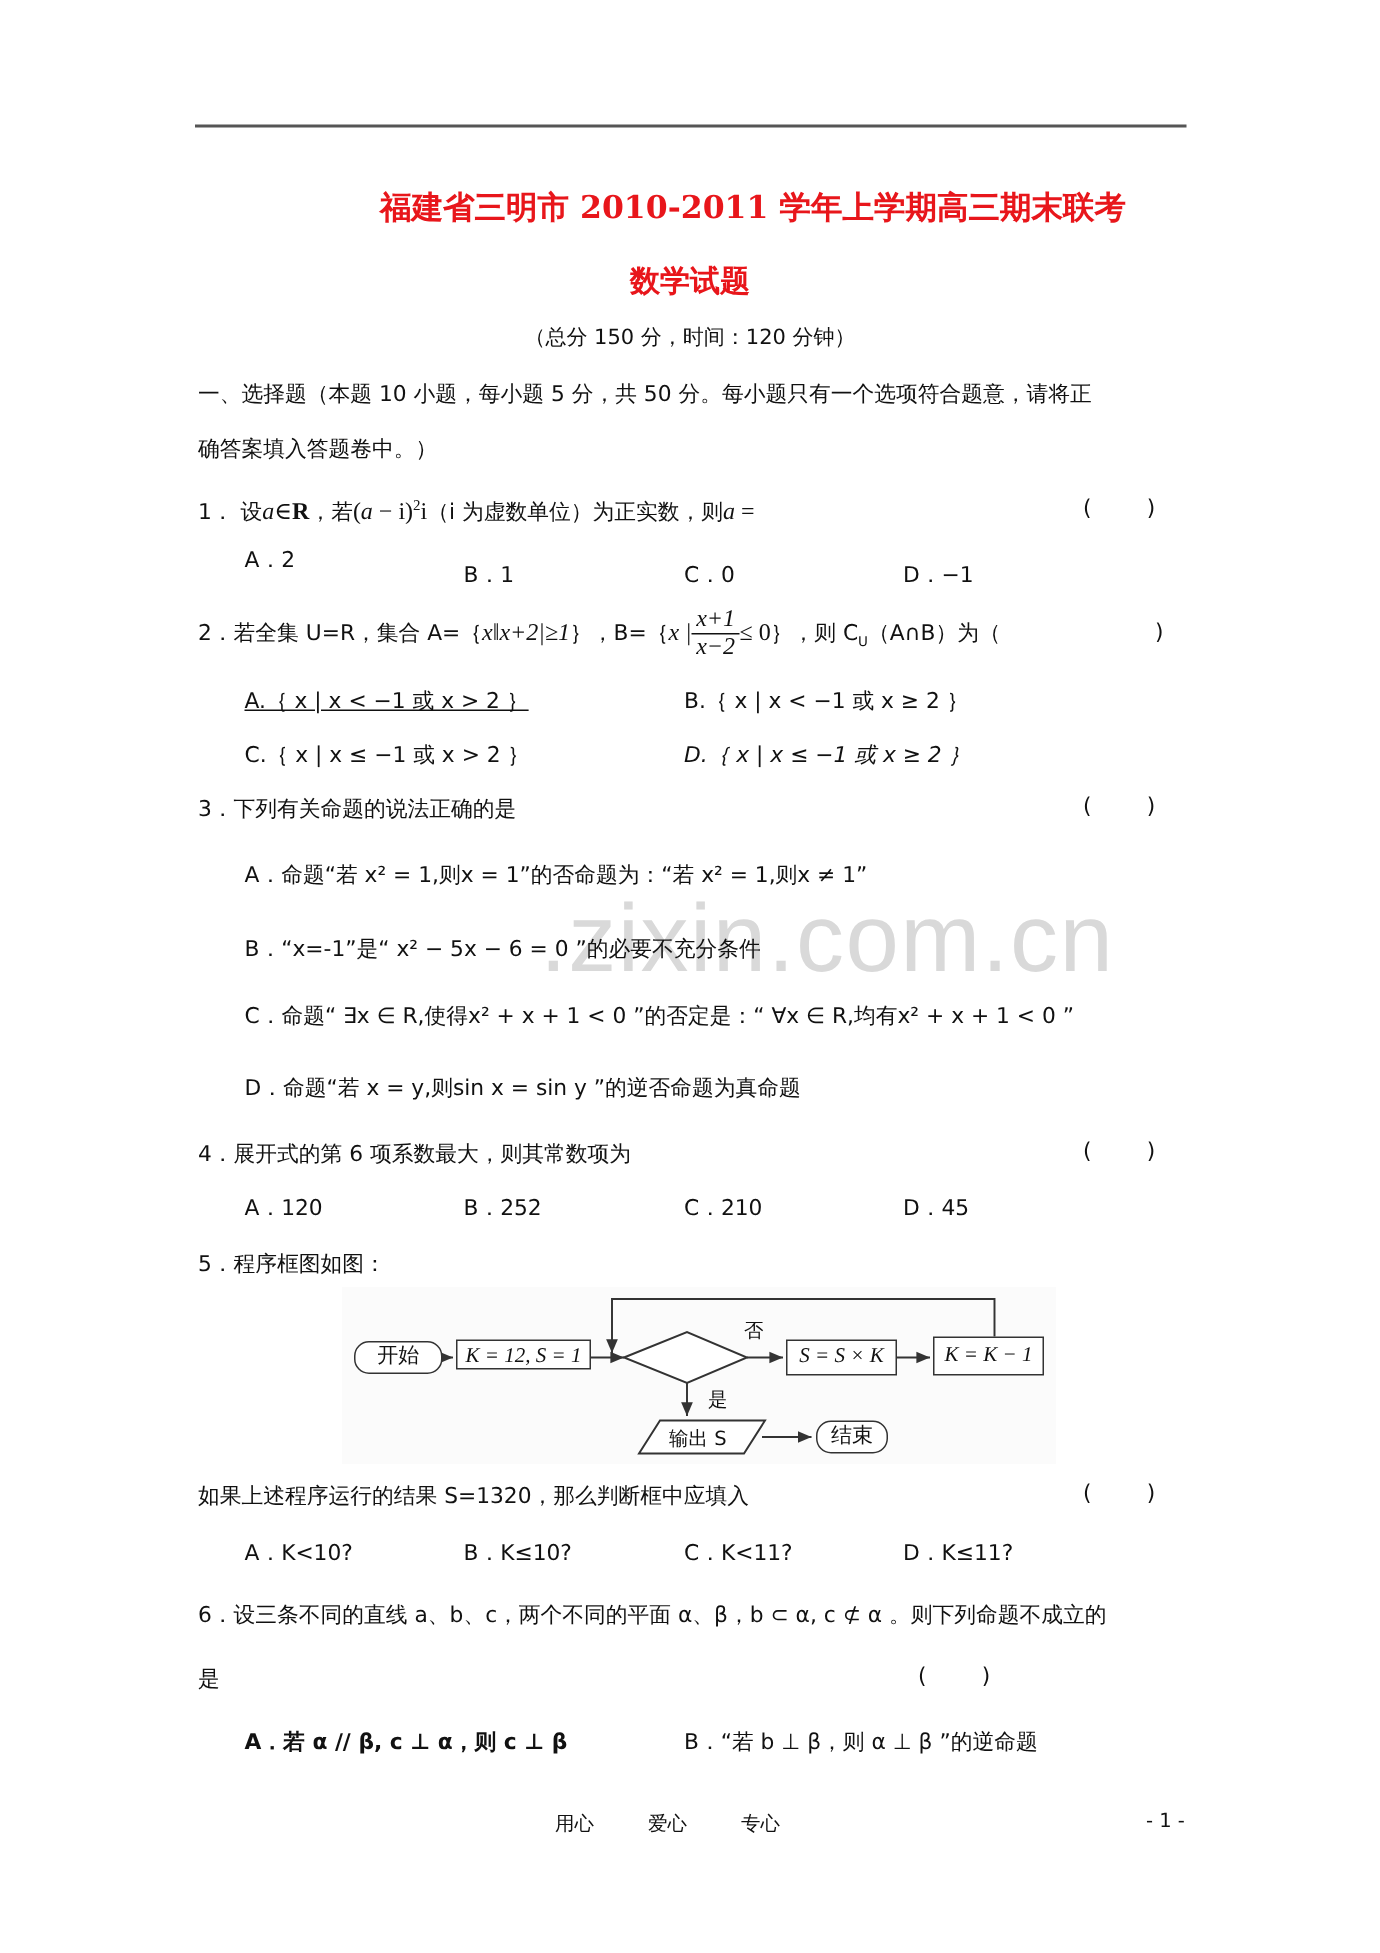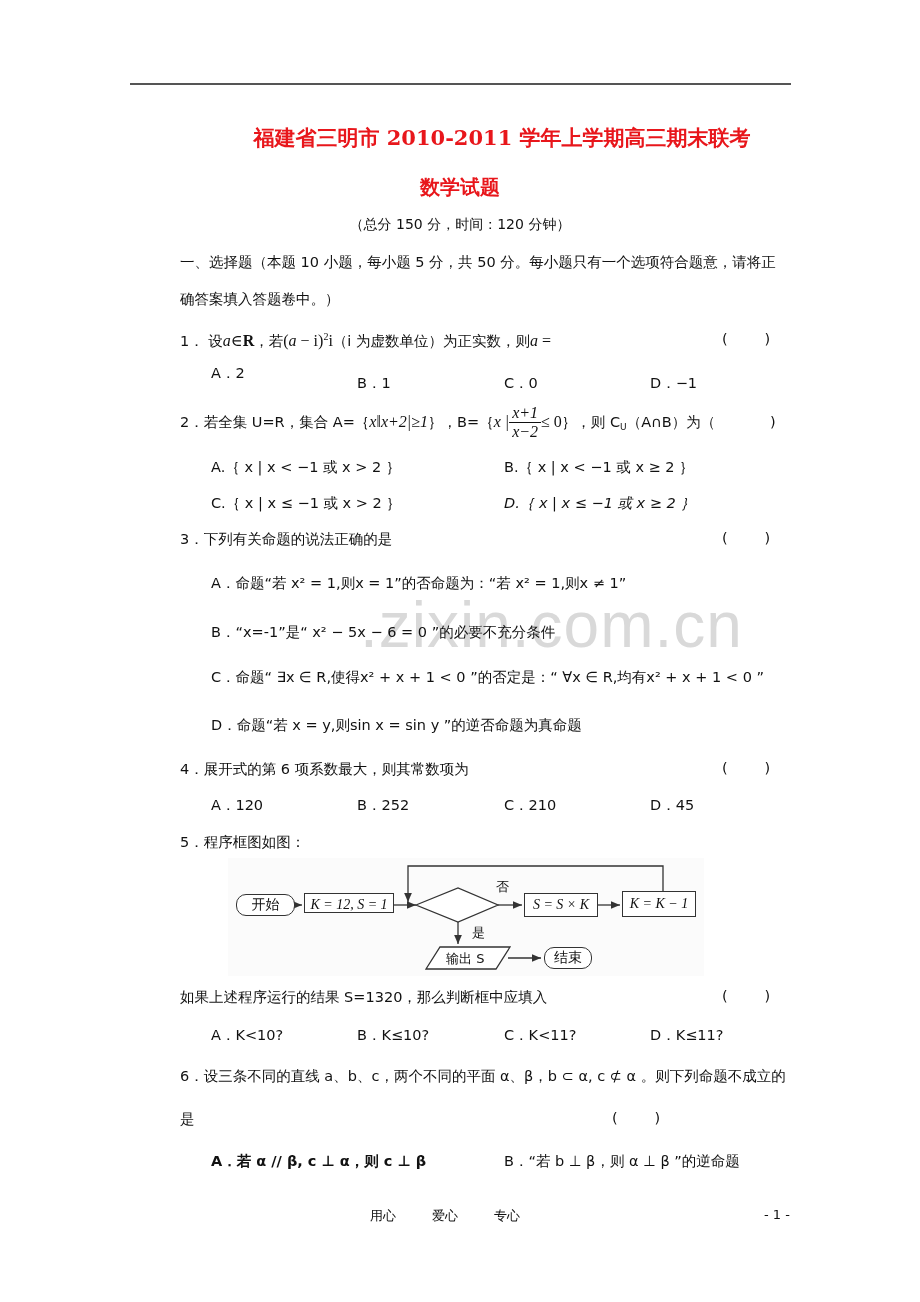--- a/index.html
+++ b/index.html
@@ -4,21 +4,21 @@
 <style>
   html, body { margin:0; padding:0; background:#ffffff; }
   body { width:920px; height:1302px; position:relative; overflow:hidden;
          font-family:"DejaVu Sans", "Liberation Sans", sans-serif; color:#111; }
   .rule { position:absolute; left:130px; top:83px; width:661px; height:2px; background:#555; }
   .title { position:absolute; left:0; width:920px; text-align:center; color:#e8161b; font-weight:bold;
            font-family:"DejaVu Serif", "Liberation Serif", serif; }
   .t1 { top:124px; font-size:21px;padding-left:42px; }
   .t2 { top:174px; font-size:20px; }
   .sub { position:absolute; top:216px; left:0; width:920px; text-align:center; font-size:14px; }
-  .line { position:absolute; font-size:14.5px; white-space:nowrap;margin-left:48px; }
+  .line { position:absolute; font-size:14.5px; white-space:nowrap; }
   .m { font-family:"Liberation Serif", "DejaVu Serif", serif; font-style:italic; font-size:16px; }
   .mr { font-family:"Liberation Serif", "DejaVu Serif", serif; font-size:16px; }
   .paren { position:absolute; font-size:14.5px; white-space:pre; }
   .frac { display:inline-block; vertical-align:middle; text-align:center; font-family:"Liberation Serif", serif; font-style:italic; font-size:16px; line-height:18px; }
   .frac .num { display:block; border-bottom:1px solid #111; padding:0 3px; }
   .frac .den { display:block; padding:0 3px; }
   .watermark { position:absolute; left:360px; top:588px; font-size:64px; color:#d9d9d9; letter-spacing:1px;
                font-family:"Liberation Sans", sans-serif; z-index:0; }
   .content { position:relative; z-index:1; }
   .footer { position:absolute; top:1207px; font-size:13px; }
@@ -50,21 +50,21 @@
   <div class="paren" style="left:722px;top:331px;">(        )</div>
   <div class="line" style="left:163px;top:364px;">A．2</div>
   <div class="line" style="left:309px;top:374px;">B．1</div>
   <div class="line" style="left:456px;top:374px;">C．0</div>
   <div class="line" style="left:602px;top:374px;">D．−1</div>
 
   <div class="line" style="left:132px;top:404px;">
     <span>2．</span><span>若全集 U=R，集合 A=｛</span><span class="m">x‖x+2|≥1</span><span>｝，B=｛</span><span class="m">x |</span><span class="frac"><span class="num">x+1</span><span class="den">x−2</span></span><span class="mr">≤ 0</span><span>｝，则 C</span><sub style="font-size:9px;">U</sub><span>（A∩B）为（</span>
   </div>
   <div class="paren" style="left:770px;top:414px;">)</div>
-  <div class="line" style="left:163px;top:458px;">A.｛ x | x &lt; −1 或 x &gt; 2 ｝</div>
+  <div class="line" style="left:163px;top:458px;text-decoration:underline;">A.｛ x | x &lt; −1 或 x &gt; 2 ｝</div>
   <div class="line" style="left:456px;top:458px;">B.｛ x | x &lt; −1 或 x ≥ 2 ｝</div>
   <div class="line" style="left:163px;top:494px;">C.｛ x | x ≤ −1 或 x &gt; 2 ｝</div>
   <div class="line" style="left:456px;top:494px;font-style:italic;">D.｛ x | x ≤ −1 或 x ≥ 2 ｝</div>
 
   <div class="line" style="left:132px;top:530px;">
     <span>3．</span><span>下列有关命题的说法正确的是</span>
   </div>
   <div class="paren" style="left:722px;top:530px;">(        )</div>
   <div class="line" style="left:163px;top:574px;">A．命题“若 x² = 1,则x = 1”的否命题为：“若 x² = 1,则x ≠ 1”</div>
   <div class="line" style="left:163px;top:623px;">B．“x=-1”是“ x² − 5x − 6 = 0 ”的必要不充分条件</div>

